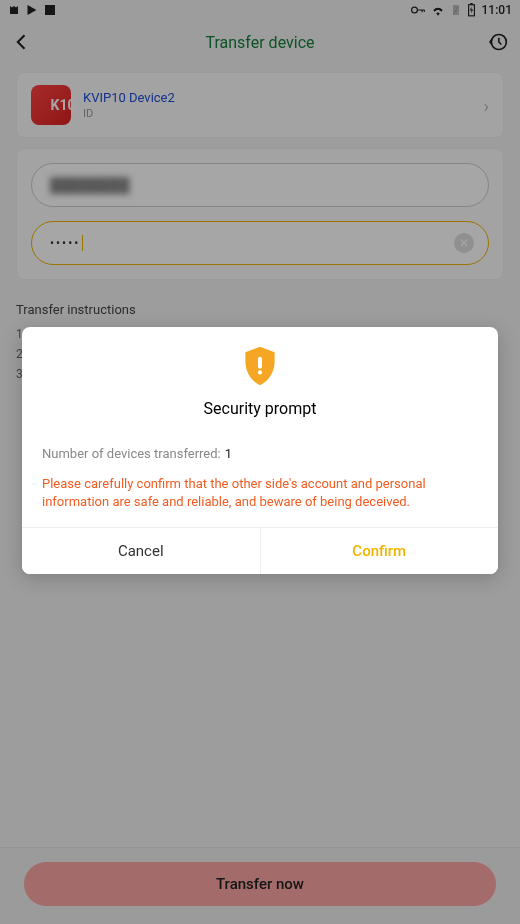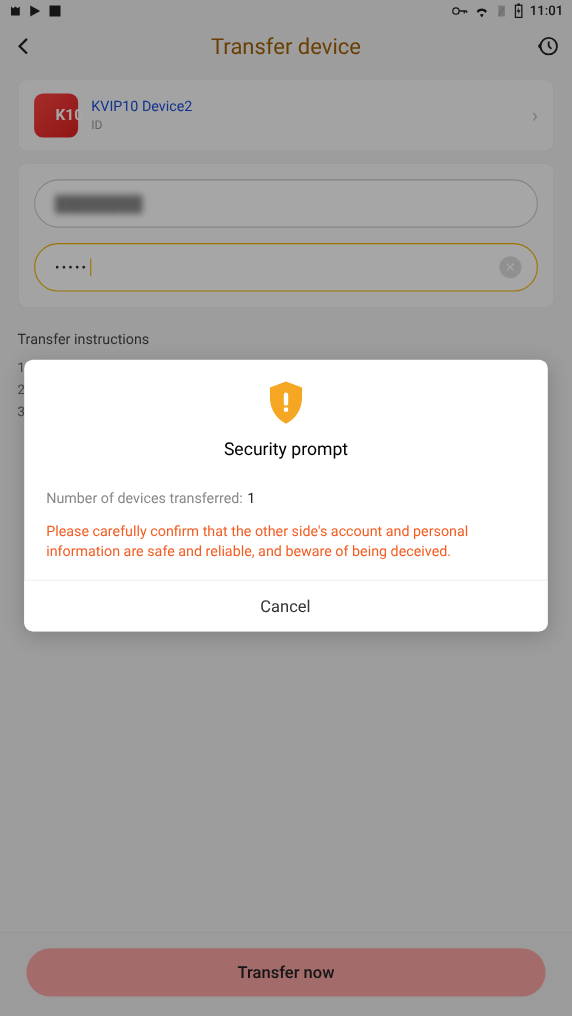--- a/index.html
+++ b/index.html
@@ -6,21 +6,21 @@
   html, body { width: 520px; height: 924px; overflow: hidden; background: #f2f2f2; position: relative; }
 
   
   .status-bar { height: 20px; display: flex; justify-content: space-between; align-items: center; padding: 0 8px; font-size: 12px; color: #222; }
   .status-left, .status-right { display: flex; align-items: center; gap: 6px; }
   .status-right { font-weight: 500; }
 
   
   .header { height: 44px; display: flex; align-items: center; justify-content: center; position: relative; }
   .back-arrow { position: absolute; left: 12px; top: 50%; transform: translateY(-50%); }
-  .header-title { font-size: 20px; color: #a16207; }
+  .header-title { font-size: 16px; color: #15803d; }
   .history-icon { position: absolute; right: 12px; top: 50%; transform: translateY(-50%); }
 
   
   .content { padding: 8px 16px 0 16px; }
   .device-card { background: #fafafa; border-radius: 8px; padding: 12px 14px; display: flex; align-items: center; gap: 12px; border: 1px solid #eee; }
   .device-icon { width: 40px; height: 40px; border-radius: 8px; background: linear-gradient(135deg,#f44,#d22); display: flex; align-items: center; justify-content: center; color: #fff; font-weight: 700; font-size: 14px; padding-left: 24px; }
   .device-info { flex: 1; }
   .device-name { font-size: 13px; color: #1d4ed8; }
   .device-id { font-size: 11px; color: #999; margin-top: 2px; }
   .chevron { color: #bbb; font-size: 18px; }
@@ -177,14 +177,15 @@
     </div>
     <div class="modal-title">Security prompt</div>
     <div class="modal-line">
       <span>Number of devices transferred:</span>
       <span class="value">1</span>
     </div>
     <div class="modal-warning">Please carefully confirm that the other side's account and personal information are safe and reliable, and beware of being deceived.</div>
   </div>
   <div class="modal-actions">
     <button class="modal-btn cancel">Cancel</button>
+    <button class="modal-btn confirm">Confirm</button>
   </div>
 </div>
 
 </body></html>

